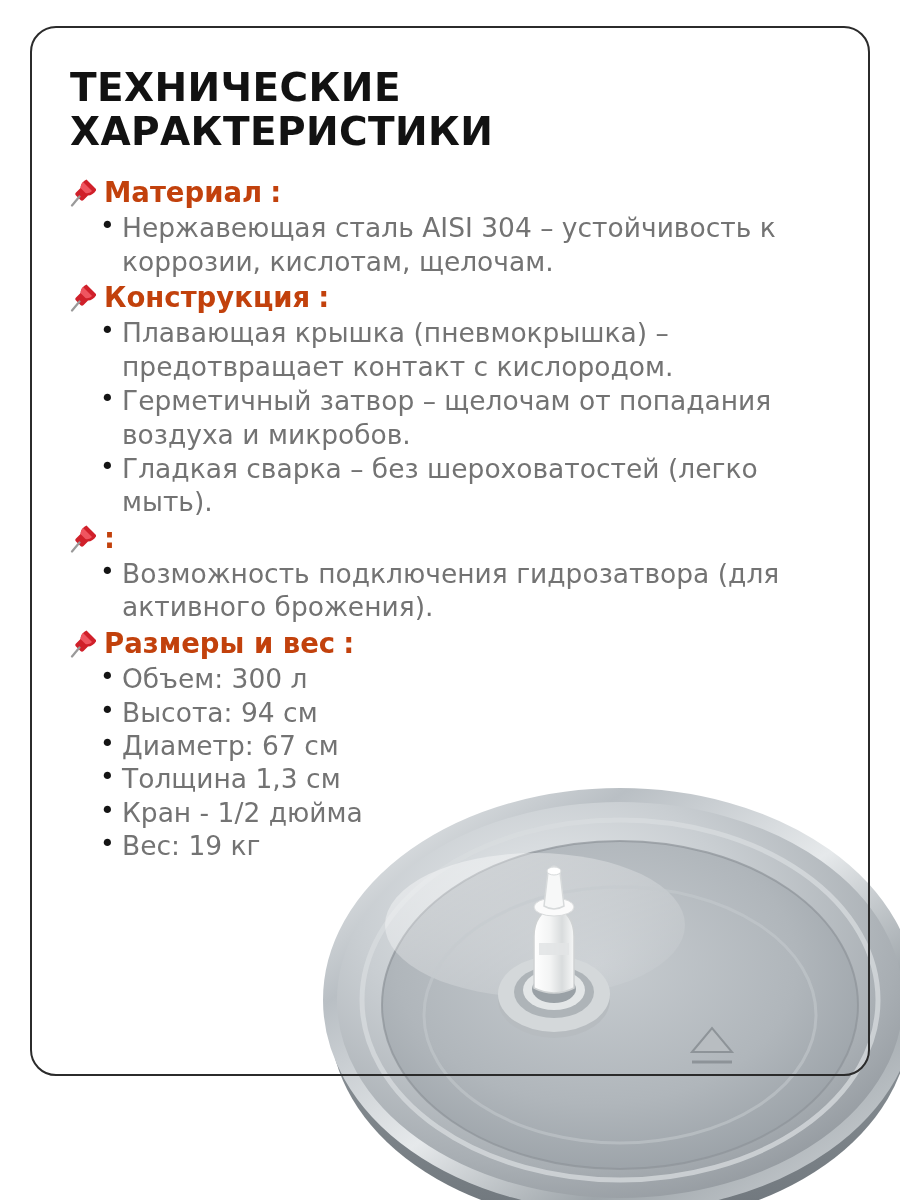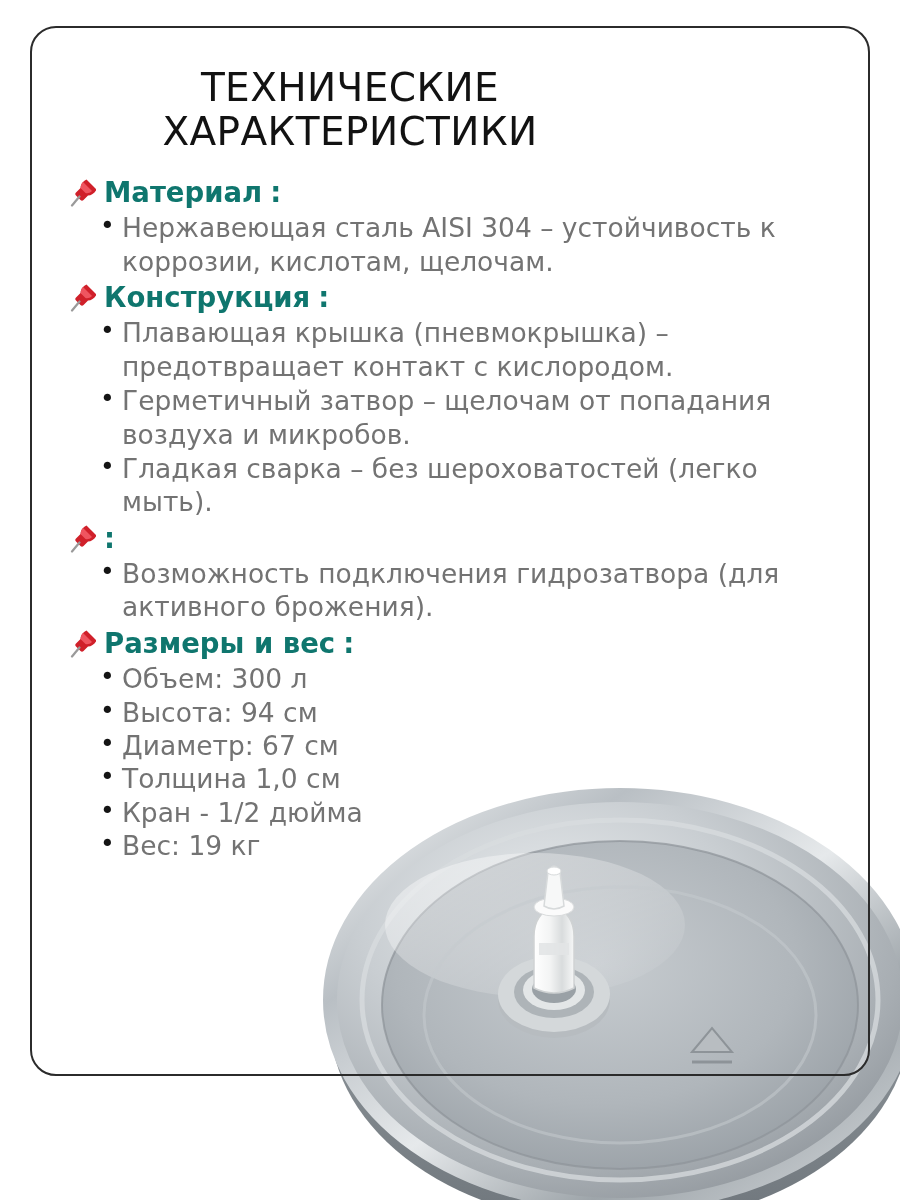--- a/index.html
+++ b/index.html
@@ -41,44 +41,43 @@
 
   .card-inner {
     position: relative;
     z-index: 2;
   }
 
   h1.title {
     margin: 8px 0 0 0;
     font-size: 39px;
     line-height: 1.14;
-    font-weight: normal;
+    font-weight: bold;
     letter-spacing: 0.4px;
     color: #121212;
     text-transform: uppercase;
     max-width: 560px;
-    text-align: center;
   }
 
   .sections {
     margin-top: 20px;
   }
 
   .section {
     margin-bottom: 2px;
   }
 
   .section-head {
     display: flex;
     align-items: flex-start;
     gap: 8px;
     margin: 0 0 2px 0;
     font-size: 27.5px;
     font-weight: bold;
-    color: #0f766e;
+    color: #c2410c;
     line-height: 1.25;
   }
 
   .pin-icon {
     flex: 0 0 auto;
     width: 26px;
     height: 30px;
     position: relative;
     top: 2px;
   }
@@ -255,21 +254,21 @@
               <path d="M13 5 C11 7 10.5 9.5 11 11.5 L15.5 16 C17.5 16.5 20 16 22 14 Z" fill="#ef5560"></path>
             </svg>
           </span>
           <span>Размеры и вес</span>
             <span>:</span>
         </div>
         <ul class="items compact">
           <li>Объем: 300 л</li>
           <li>Высота: 94 см</li>
           <li>Диаметр: 67 см</li>
-          <li>Толщина 1,0 см</li>
+          <li>Толщина 1,3 см</li>
           <li>Кран - 1/2 дюйма</li>
           <li>Вес: 19 кг</li>
         </ul>
       </div>
 
     </div>
   </div>
 </div>
 
 </body></html>

